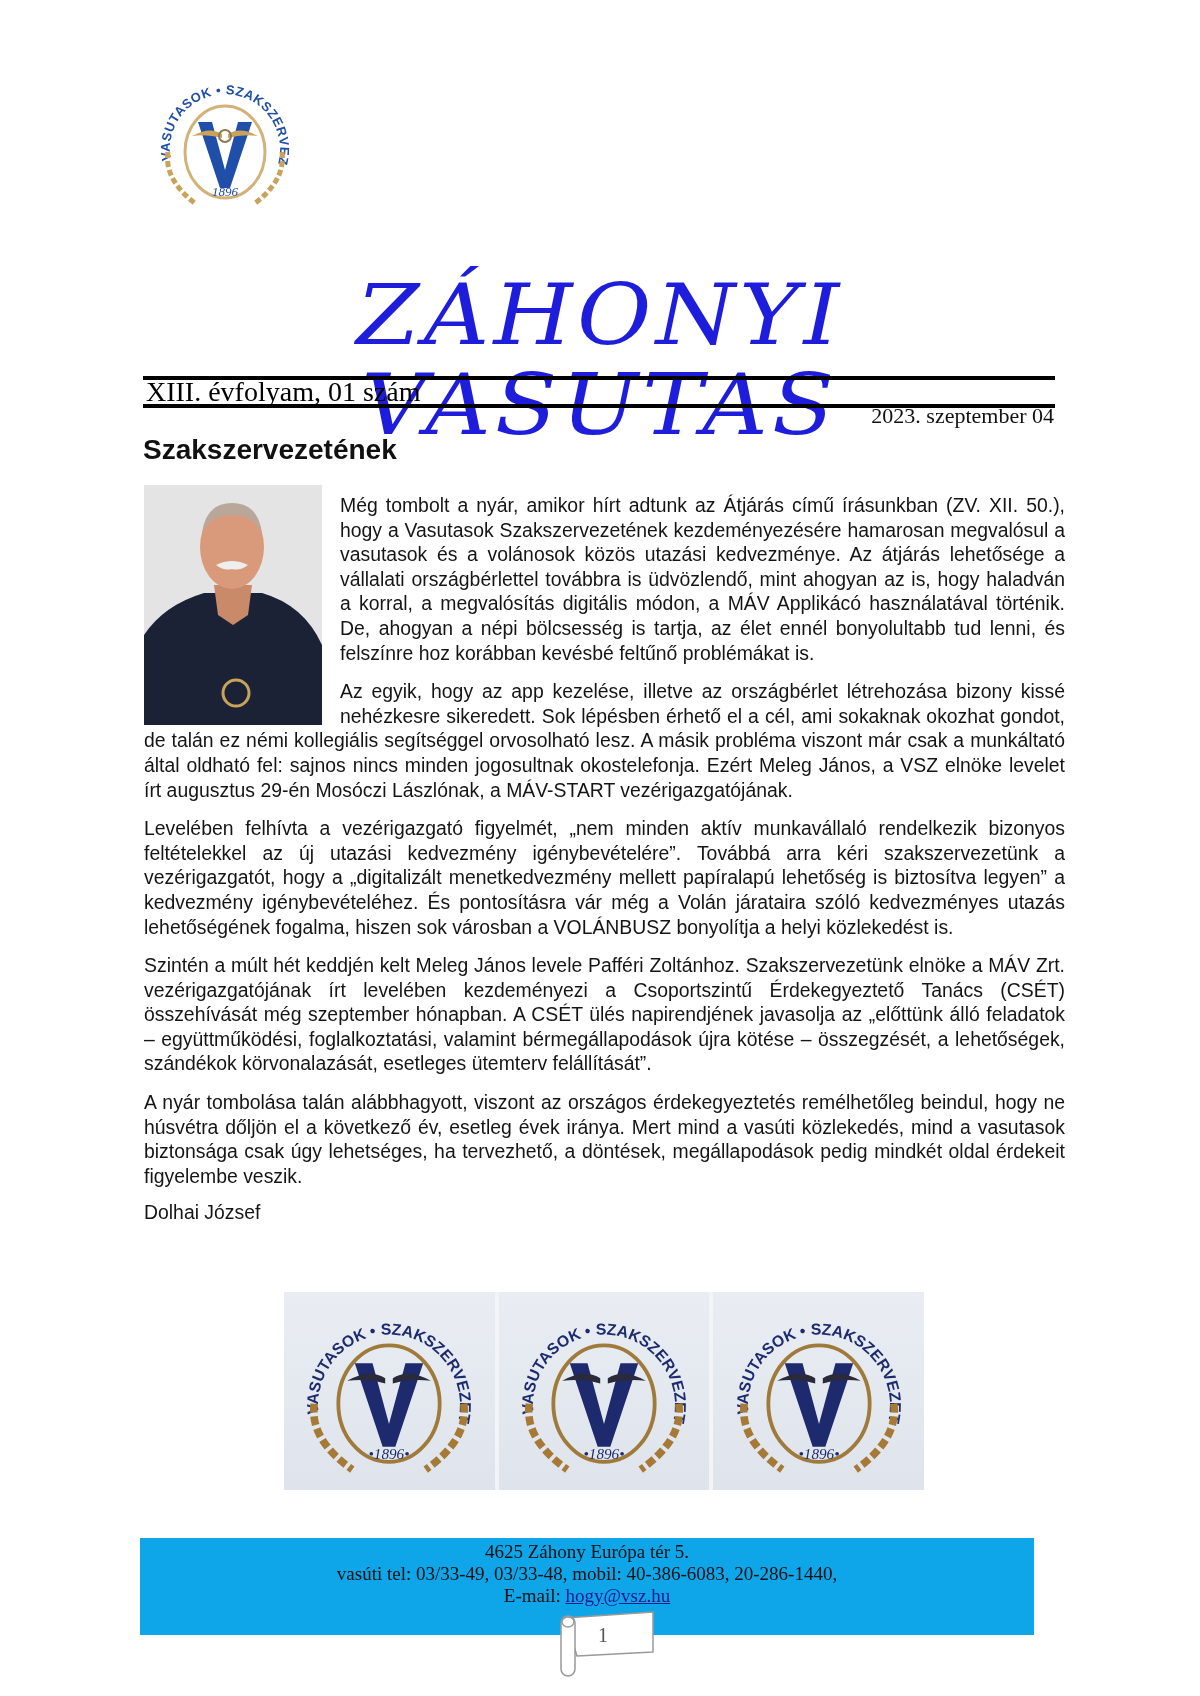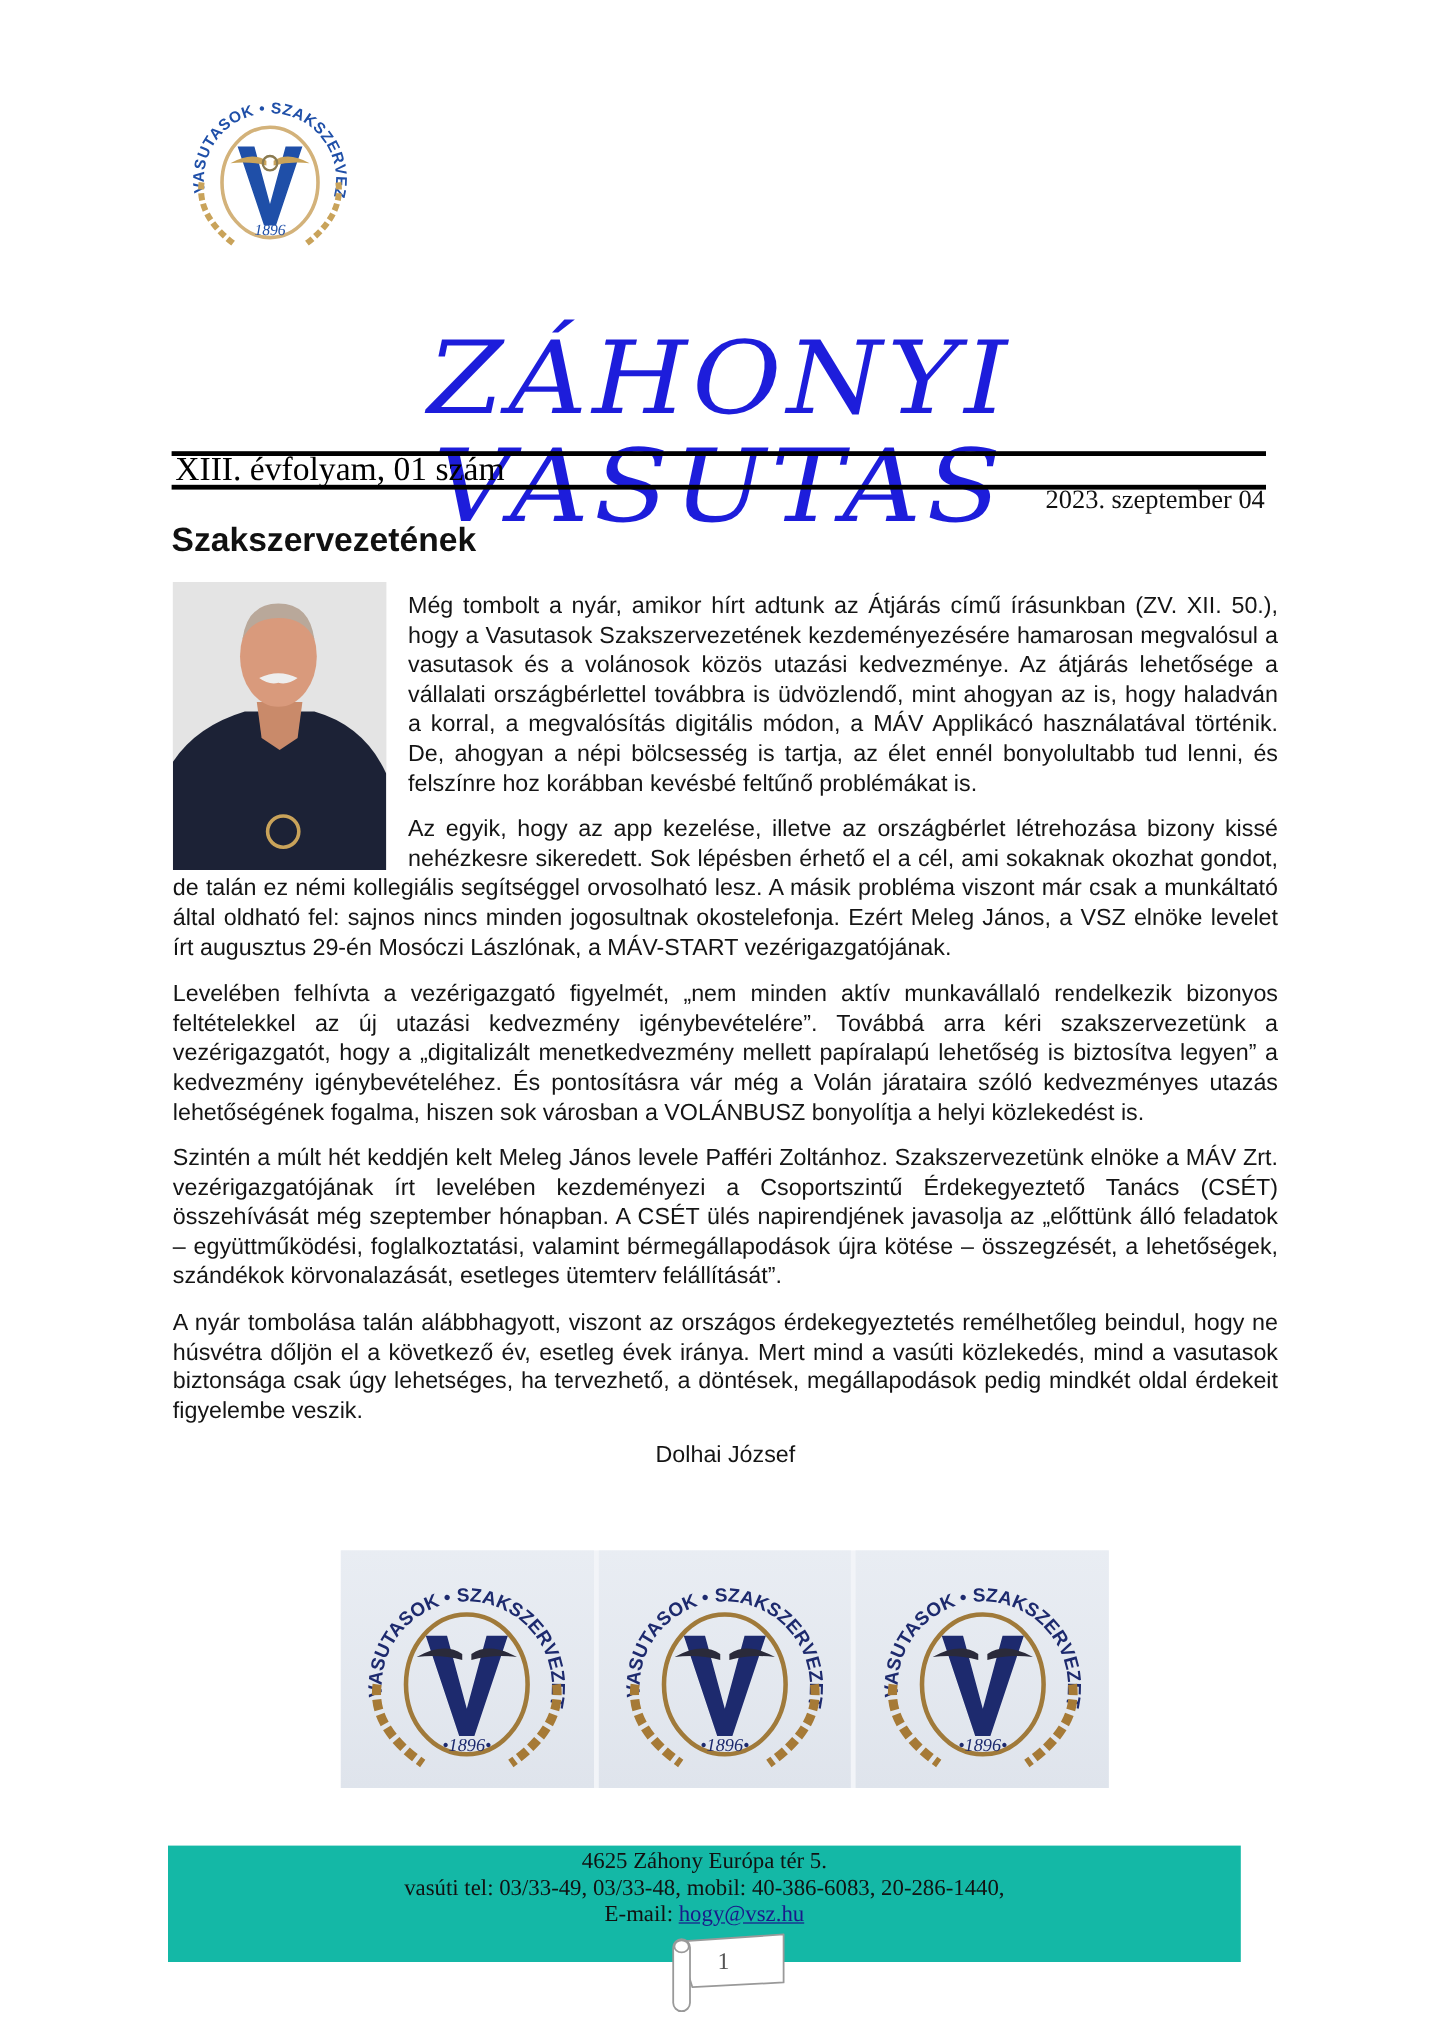--- a/index.html
+++ b/index.html
@@ -16,26 +16,26 @@
   .issue-left { position: absolute; left: 146px; top: 380px; font-family: "Liberation Serif", serif; font-size: 28px; color: #000000; line-height: 24px; }
   .issue-right { position: absolute; right: 146px; top: 380px; font-family: "Liberation Serif", serif; font-size: 22px; color: #111; line-height: 24px; margin-top: 24px; }
 
   .headline { position: absolute; left: 143px; top: 434px; font-family: "Liberation Sans", sans-serif; font-weight: bold; font-size: 28px; color: #111; }
 
   .photo { position: absolute; left: 144px; top: 485px; width: 178px; height: 240px; background: #e6e6e6; overflow: hidden; }
 
   .article { position: absolute; left: 144px; top: 479px; width: 921px; font-family: "Liberation Sans", sans-serif; font-size: 19.4px; line-height: 24.6px; color: #151515; text-align: justify; }
   .article p { margin: 14px 0 12px 0; }
   .float-spacer { float: left; width: 196px; height: 248px; }
-  .signature { text-align: center; margin-top: 2px; }
+  .signature { text-align: left; margin-top: 2px; }
 
   .badges { position: absolute; left: 284px; top: 1292px; width: 640px; height: 198px; display: flex; gap: 4px; background: #f2f4f8; }
   .badge-tile { flex: 1; background: linear-gradient(180deg,#e9edf3,#dfe4ec); display: flex; align-items: center; justify-content: center; }
 
-  .footer { position: absolute; left: 140px; top: 1538px; width: 894px; height: 97px; background: #14b8a6; text-align: center; font-family: "Liberation Serif", serif; font-size: 19px; line-height: 22px; color: #111; padding-top: 3px; box-sizing: border-box; }
+  .footer { position: absolute; left: 140px; top: 1538px; width: 894px; height: 97px; background: #0ea5e9; text-align: center; font-family: "Liberation Serif", serif; font-size: 19px; line-height: 22px; color: #111; padding-top: 3px; box-sizing: border-box; }
   .footer a { color: #1a1a8a; text-decoration: underline; }
 
   .page-number-scroll { position: absolute; left: 553px; top: 1608px; width: 108px; height: 70px; }
   .page-number { position: absolute; left: 598px; top: 1624px; font-family: "Liberation Serif", serif; font-size: 20px; color: #555; }
 </style>
 </head>
 <body>
 
 <div class="page">
 

